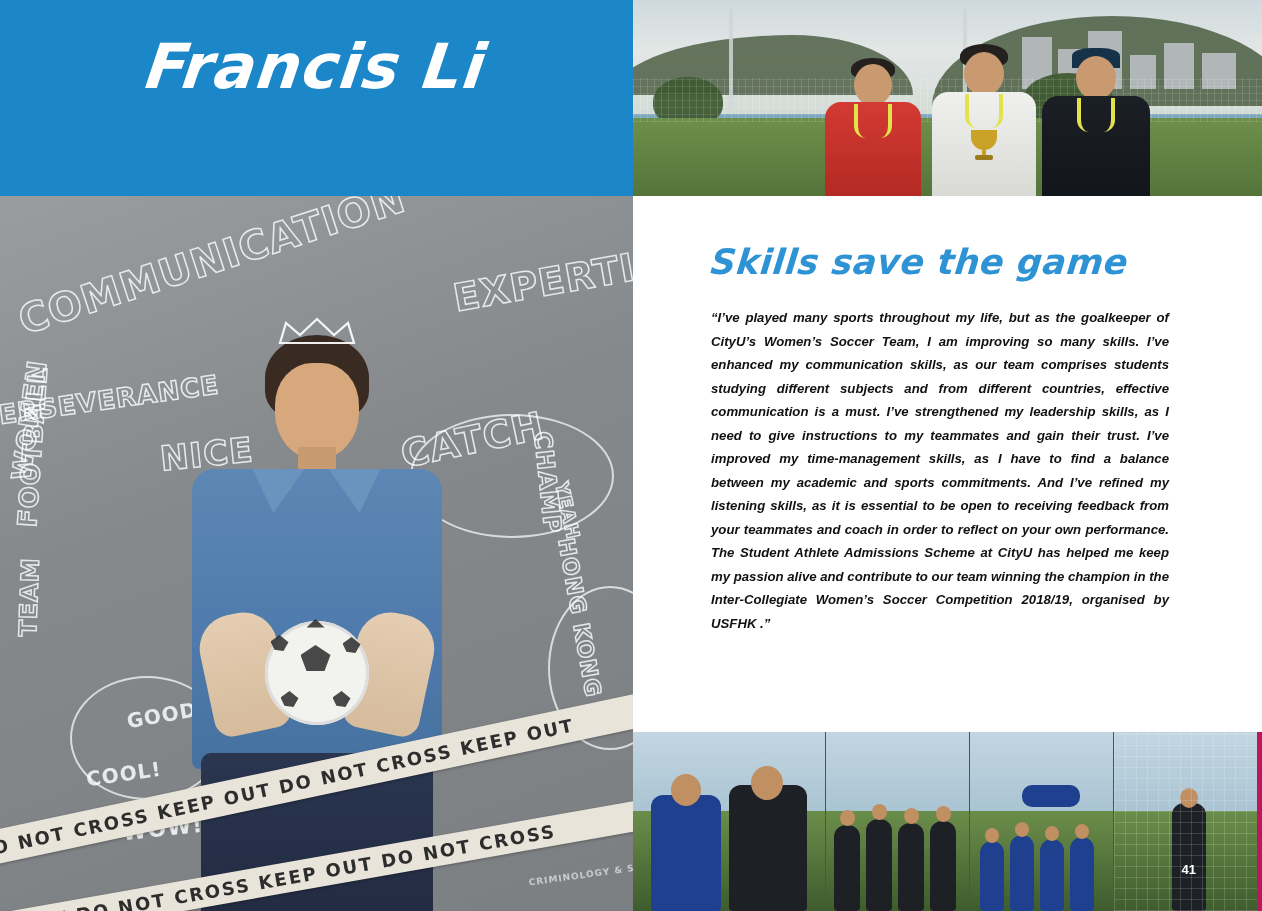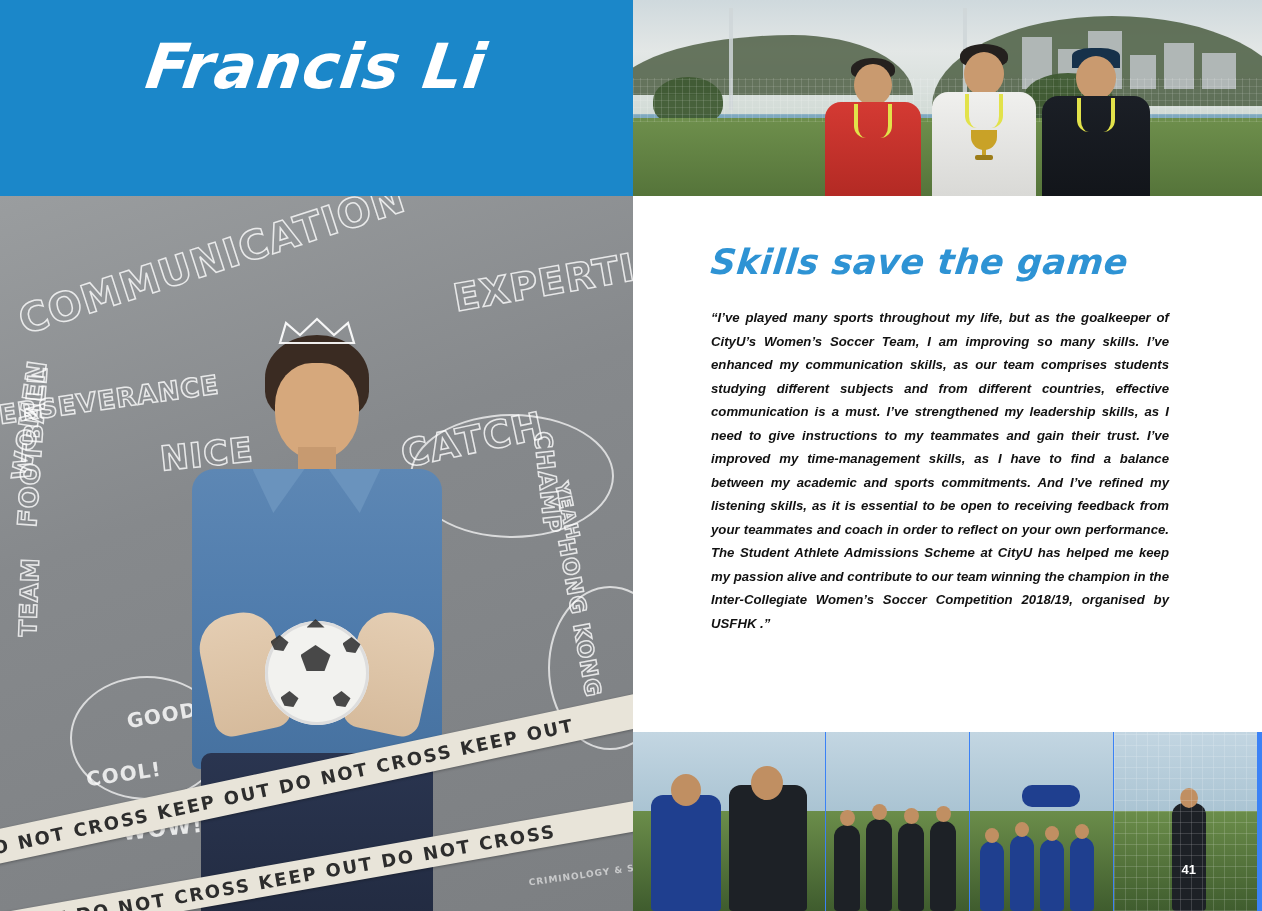--- a/index.html
+++ b/index.html
@@ -304,21 +304,21 @@
 
   
   .strip {
     position: absolute;
     left: 633px;
     top: 732px;
     width: 629px;
     height: 179px;
     display: flex;
     gap: 1px;
-    background: #3b82f6;
+    background: #be185d;
   }
   .strip-item {
     position: relative;
     overflow: hidden;
     flex: 0 0 auto;
     height: 179px;
   }
   .s1 { width: 192px; background: linear-gradient(180deg, #5c7d4f 0%, #3f5c39 100%); }
   .s2 { width: 143px; background: linear-gradient(180deg, #8fb0c4 0%, #5f8253 100%); }
   .s3 { width: 143px; background: linear-gradient(180deg, #9fc0d4 0%, #5b7f4d 100%); }

